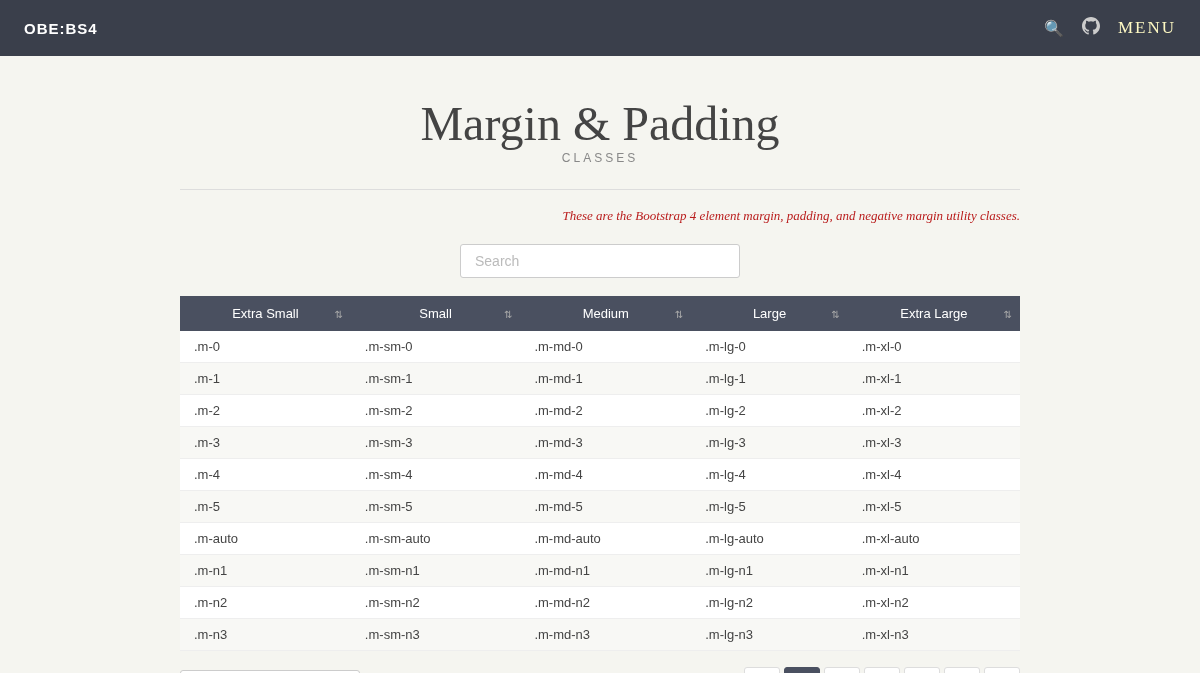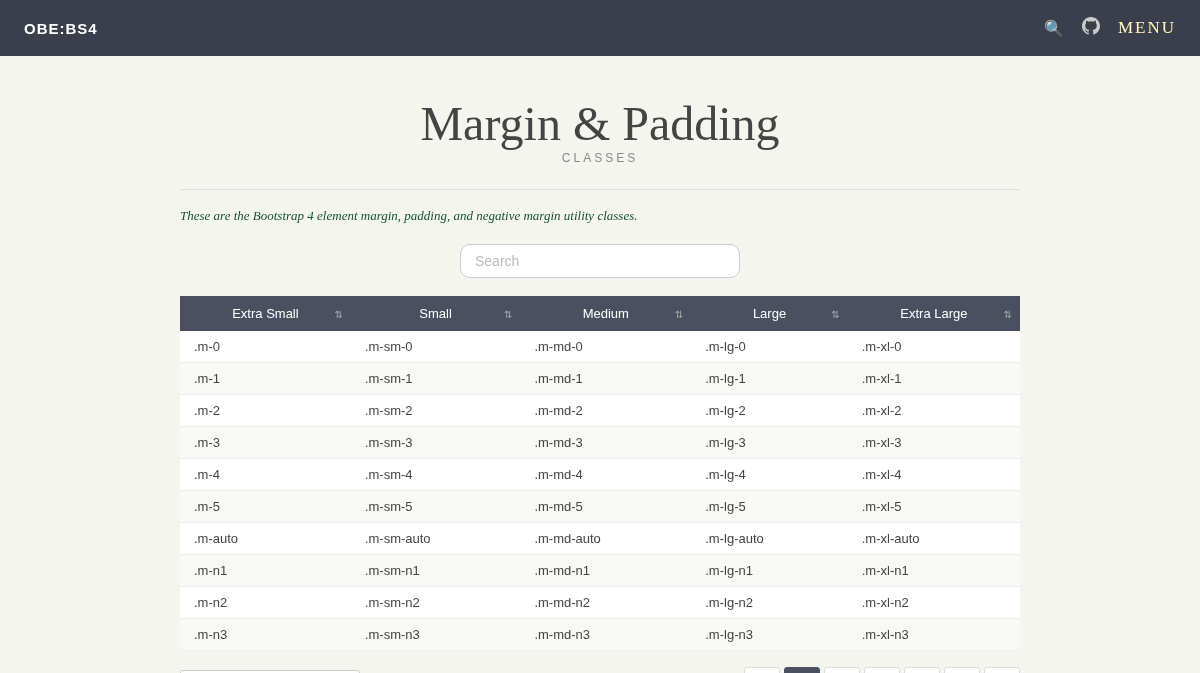--- a/index.html
+++ b/index.html
@@ -60,38 +60,38 @@
       letter-spacing: 3px;
       color: #888;
       margin-bottom: 24px;
     }
     .divider {
       border: none;
       border-top: 1px solid #ddd;
       margin: 0 0 18px 0;
     }
     .page-description {
-      text-align: left;
+      text-align: right;
       font-style: italic;
       font-size: 13px;
-      color: #14532d;
+      color: #b91c1c;
       margin-bottom: 20px;
     }
 
     
     .search-wrap {
       display: flex;
       justify-content: center;
       margin-bottom: 18px;
     }
     .search-input {
       width: 280px;
       padding: 8px 14px;
       border: 1px solid #ccc;
-      border-radius: 10px;
+      border-radius: 3px;
       font-size: 14px;
       color: #c2410c;
       background: #fff;
       outline: none;
       font-family: Arial, sans-serif;
     }
     .search-input::placeholder { color: #bbb; }
 
     
     table {

